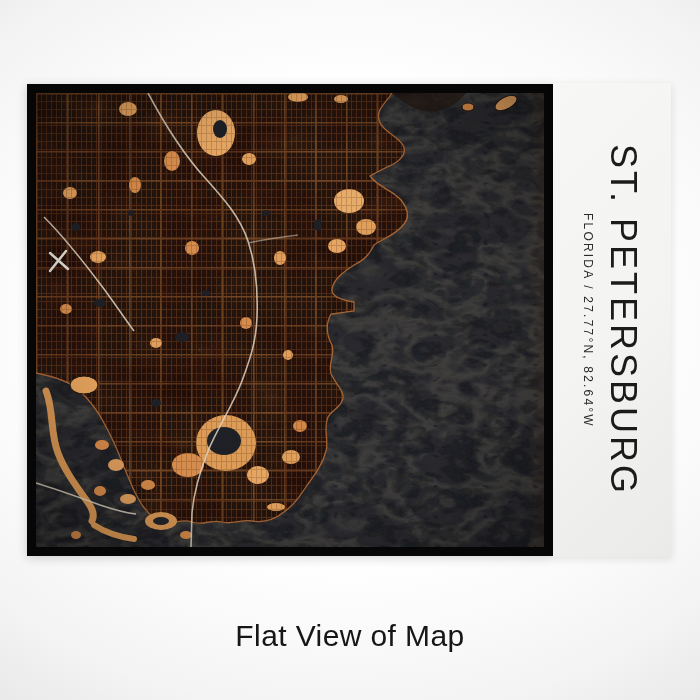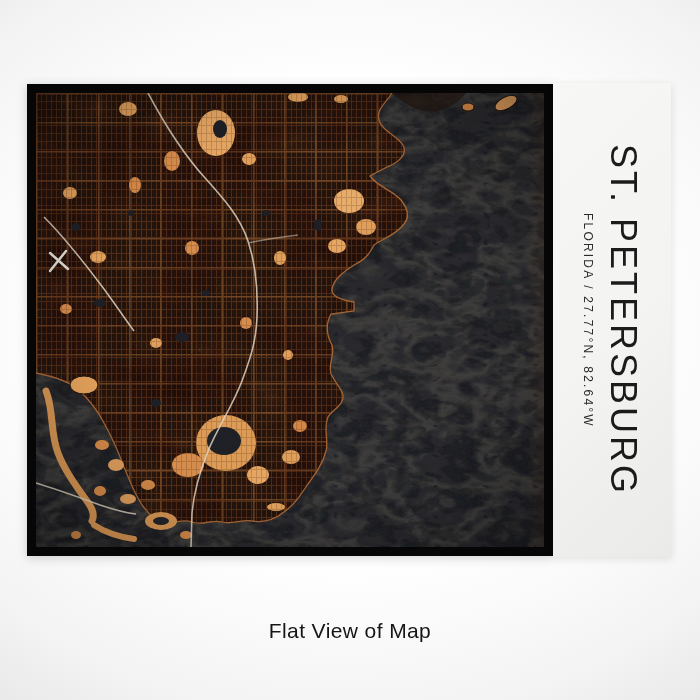--- a/index.html
+++ b/index.html
@@ -26,21 +26,21 @@
     writing-mode:vertical-lr;text-orientation:mixed;
     font-size:12px;letter-spacing:2.2px;color:#2b2b2b;white-space:nowrap;
   }
   .v-title{
     writing-mode:vertical-lr;text-orientation:mixed;
     font-size:36px;letter-spacing:3px;color:#1b1b1b;white-space:nowrap;
     font-weight:400;
   }
   .caption{
     position:absolute;left:0;top:619px;width:700px;text-align:center;
-    font-size:21px;color:#161616;letter-spacing:0.4px;
+    font-size:30px;color:#161616;letter-spacing:0.4px;
   }
 </style>
 </head>
 <body>
 
 <div class="map-frame">
   <svg width="508" height="454" viewBox="0 0 508 454" xmlns="http://www.w3.org/2000/svg">
     <defs>
       <filter id="fVeinsL" x="-10%" y="-10%" width="120%" height="120%">
         <feTurbulence type="turbulence" baseFrequency="0.011 0.019" numOctaves="4" seed="8" result="t"></feTurbulence>

